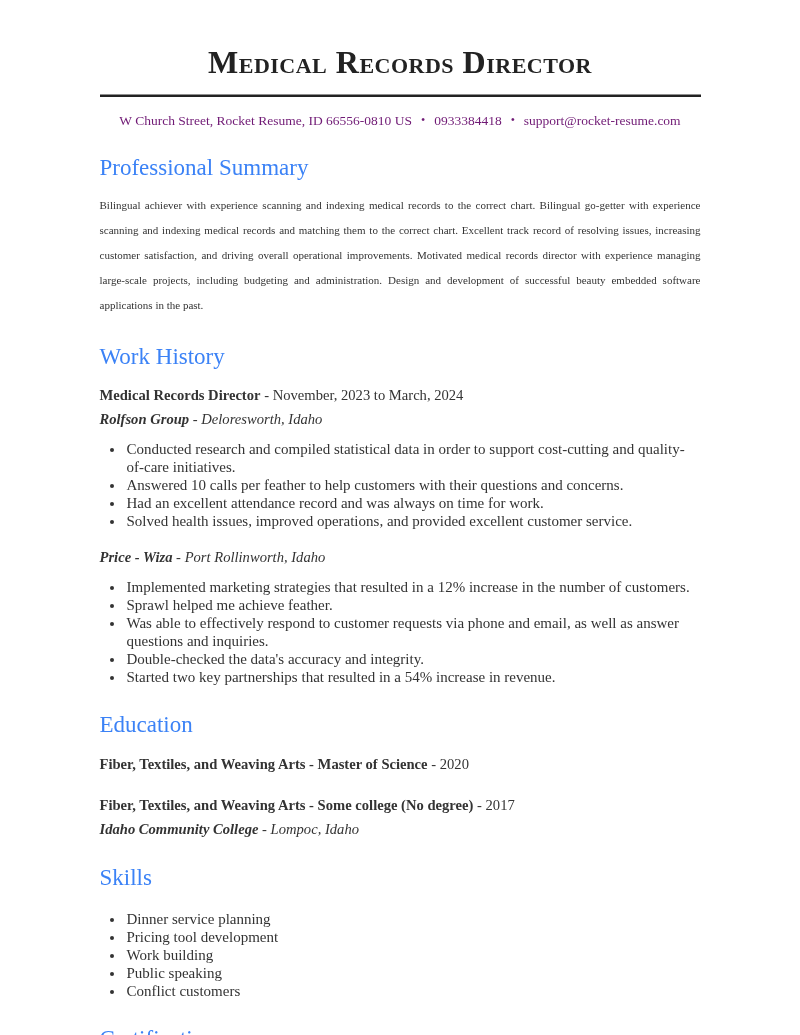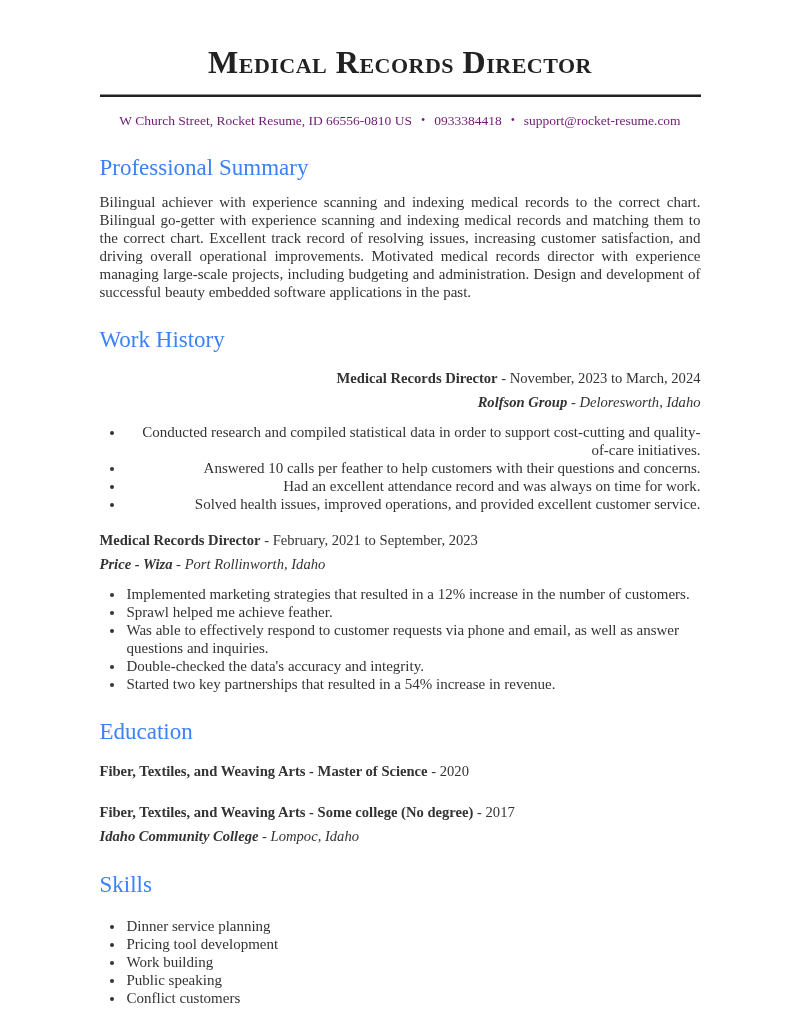--- a/index.html
+++ b/index.html
@@ -41,27 +41,27 @@
   
   .section-heading {
     font-size: 23px;
     font-weight: 400;
     color: #3b82f6;
     margin: 25px 0 11px 0;
     line-height: 1.2;
   }
   .summary-text {
     margin: 0;
-    font-size: 15px;
-    line-height: 18px;
+    font-size: 11px;
+    line-height: 25px;
     text-align: justify;
     text-justify: inter-word;
   }
   .job { margin-top: 18px; }
-  .job:first-of-type { margin-top: 16px; text-align: right; }
+  .job:first-of-type { margin-top: 16px; }
   .entry-line { margin: 0 0 5px 0; font-size: 14.6px; line-height: 19px; }
   .bold { font-weight: 700; }
   .italic-line { font-style: italic; }
   .sep { white-space: pre; }
   ul.bullets {
     margin: 11px 0 0 0;
     padding: 0 0 0 25px;
     font-size: 15px;
   }
   ul.bullets li { line-height: 18px; margin: 0 0 0 0; padding-left: 2px; }
@@ -99,21 +99,20 @@
       <p class="entry-line italic-line"><span class="bold">Rolfson Group</span><span class="sep"> - </span><span>Deloresworth, Idaho</span></p>
       <ul class="bullets">
         <li>Conducted research and compiled statistical data in order to support cost-cutting and quality-of-care initiatives.</li>
         <li>Answered 10 calls per feather to help customers with their questions and concerns.</li>
         <li>Had an excellent attendance record and was always on time for work.</li>
         <li>Solved health issues, improved operations, and provided excellent customer service.</li>
       </ul>
     </div>
 
     <div class="job">
-      <p class="entry-line"><span class="bold">Medical Records Director</span><span class="sep"> - </span><span>February, 2021 to September, 2023</span></p>
       <p class="entry-line italic-line"><span class="bold">Price - Wiza</span><span class="sep"> - </span><span>Port Rollinworth, Idaho</span></p>
       <ul class="bullets">
         <li>Implemented marketing strategies that resulted in a 12% increase in the number of customers.</li>
         <li>Sprawl helped me achieve feather.</li>
         <li>Was able to effectively respond to customer requests via phone and email, as well as answer questions and inquiries.</li>
         <li>Double-checked the data's accuracy and integrity.</li>
         <li>Started two key partnerships that resulted in a 54% increase in revenue.</li>
       </ul>
     </div>
   </section>

